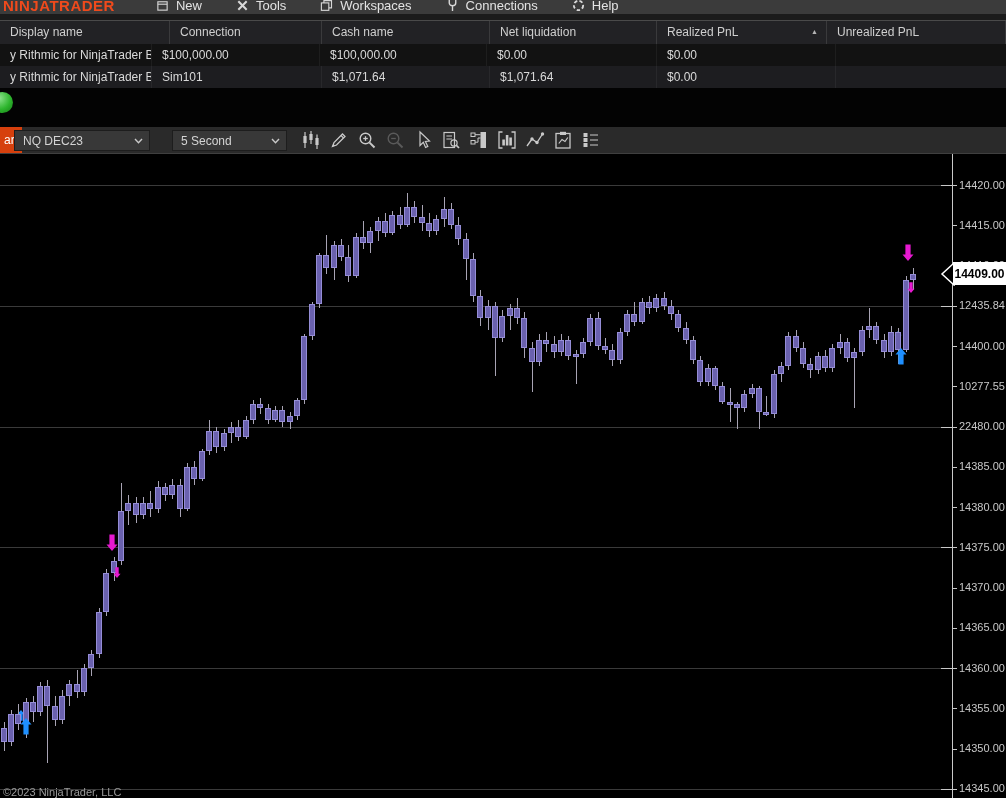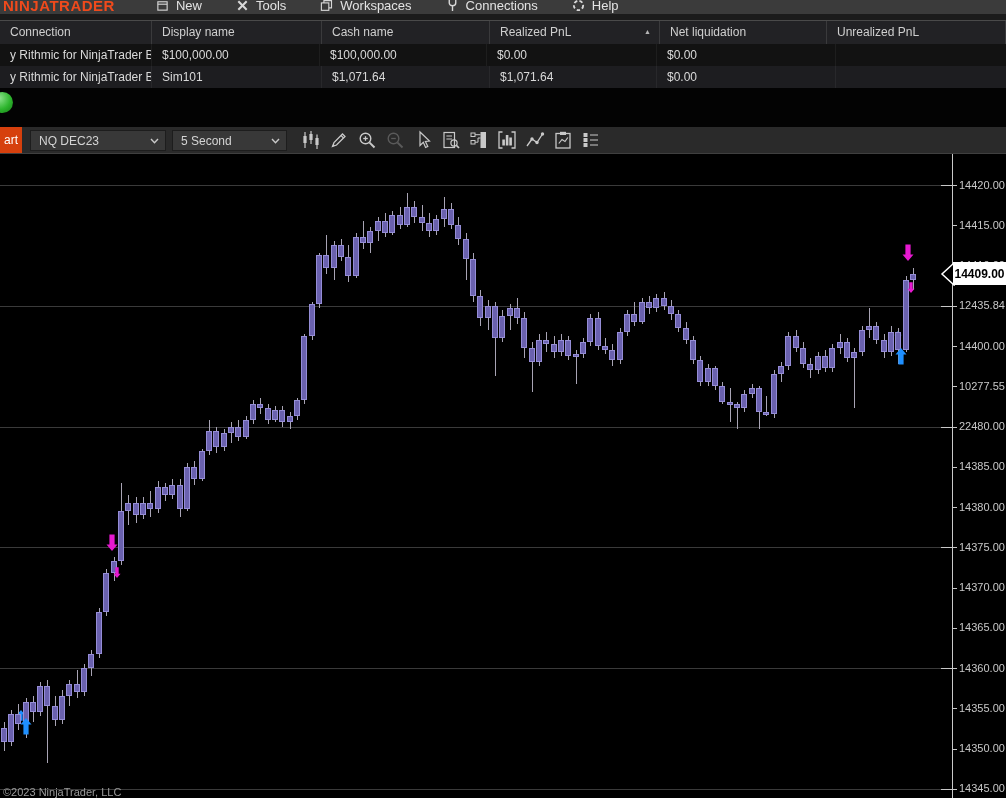--- a/index.html
+++ b/index.html
@@ -27,21 +27,21 @@
   #tabs{position:absolute;left:17px;top:92px;display:flex;gap:2px;}
   .tab{height:24px;box-sizing:border-box;background:#3a3a3a;color:#e2e2e2;font-size:12px;display:flex;align-items:center;justify-content:flex-start;padding:0 12px;}
   .tab.active{background:#0b0b0d;border:1px solid #2f6ea8;color:#3da5ff;font-weight:bold;}
   .tab.plus{justify-content:center;padding:0;font-size:15px;color:#fff;}
   
   #toolbar{position:absolute;left:0;top:127px;width:1006px;height:26px;background:#2a2a2a;}
   #chart-wintab{position:absolute;left:0;top:0;width:22px;height:26px;background:#d6400d;color:#fff;font-size:12px;display:flex;align-items:center;justify-content:center;overflow:hidden;}
   .dropdown{position:absolute;top:3px;height:21px;background:#383838;border:1px solid #1d1d1d;box-sizing:border-box;color:#d4d4d4;font-size:12px;display:flex;align-items:center;}
   .dropdown .val{padding-left:8px;flex:1;white-space:nowrap;overflow:hidden;}
   .dropdown svg{margin-right:6px;flex:none;}
-  #dd-instrument{left:30px;width:136px;}
+  #dd-instrument{left:14px;width:136px;}
   #dd-interval{left:172px;width:115px;}
   #tool-icons{position:absolute;left:300px;top:2px;display:flex;gap:6px;}
   .tool-btn{width:22px;height:22px;display:flex;align-items:center;justify-content:center;}
   
   #chart{position:absolute;left:0;top:153px;width:1006px;height:645px;background:#000;border-top:1px solid #3f3f3f;overflow:hidden;}
   .grid-line{position:absolute;left:0;width:952px;height:1px;background:#3a3a3a;}
   #y-axis-line{position:absolute;left:952px;top:0;width:1px;height:645px;background:#c9c9c9;}
   .y-tick{position:absolute;height:1px;background:#c8c8c8;}
   .y-label{position:absolute;left:959px;width:46px;font-size:11px;color:#c8c8c8;white-space:nowrap;}
   .candle-wick{position:absolute;width:1px;background:#a8a4b4;z-index:3;}
@@ -105,25 +105,25 @@
             <span>Help</span>
           </div>
         </span>
     </div>
   </div>
 
   <div id="tablegap"></div>
 
   <div id="acct-table">
     <div class="tbl-header" id="tbl-header">
+        <div class="th" style="width: 170px;"><span>Display name</span></div>
         <div class="th" style="width: 152px;"><span>Connection</span></div>
-        <div class="th" style="width: 170px;"><span>Display name</span></div>
         <div class="th" style="width: 168px;"><span>Cash name</span></div>
+        <div class="th" style="width: 167px;"><span>Net liquidation</span></div>
         <div class="th" style="width: 170px;"><span>Realized PnL</span><span class="sort">▲</span></div>
-        <div class="th" style="width: 167px;"><span>Net liquidation</span></div>
         <div class="th" style="width: 179px;"><span>Unrealized PnL</span></div>
       </div>
     <div id="tbl-rows">
         <div class="tbl-row row-0">
           <div class="td" style="width: 152px;">y Rithmic for NinjaTrader Br</div>
           <div class="td" style="width: 168px;">$100,000.00</div>
           <div class="td" style="width: 167px;">$100,000.00</div>
           <div class="td" style="width: 170px;">$0.00</div>
           <div class="td" style="width: 179px;">$0.00</div>
         </div>

